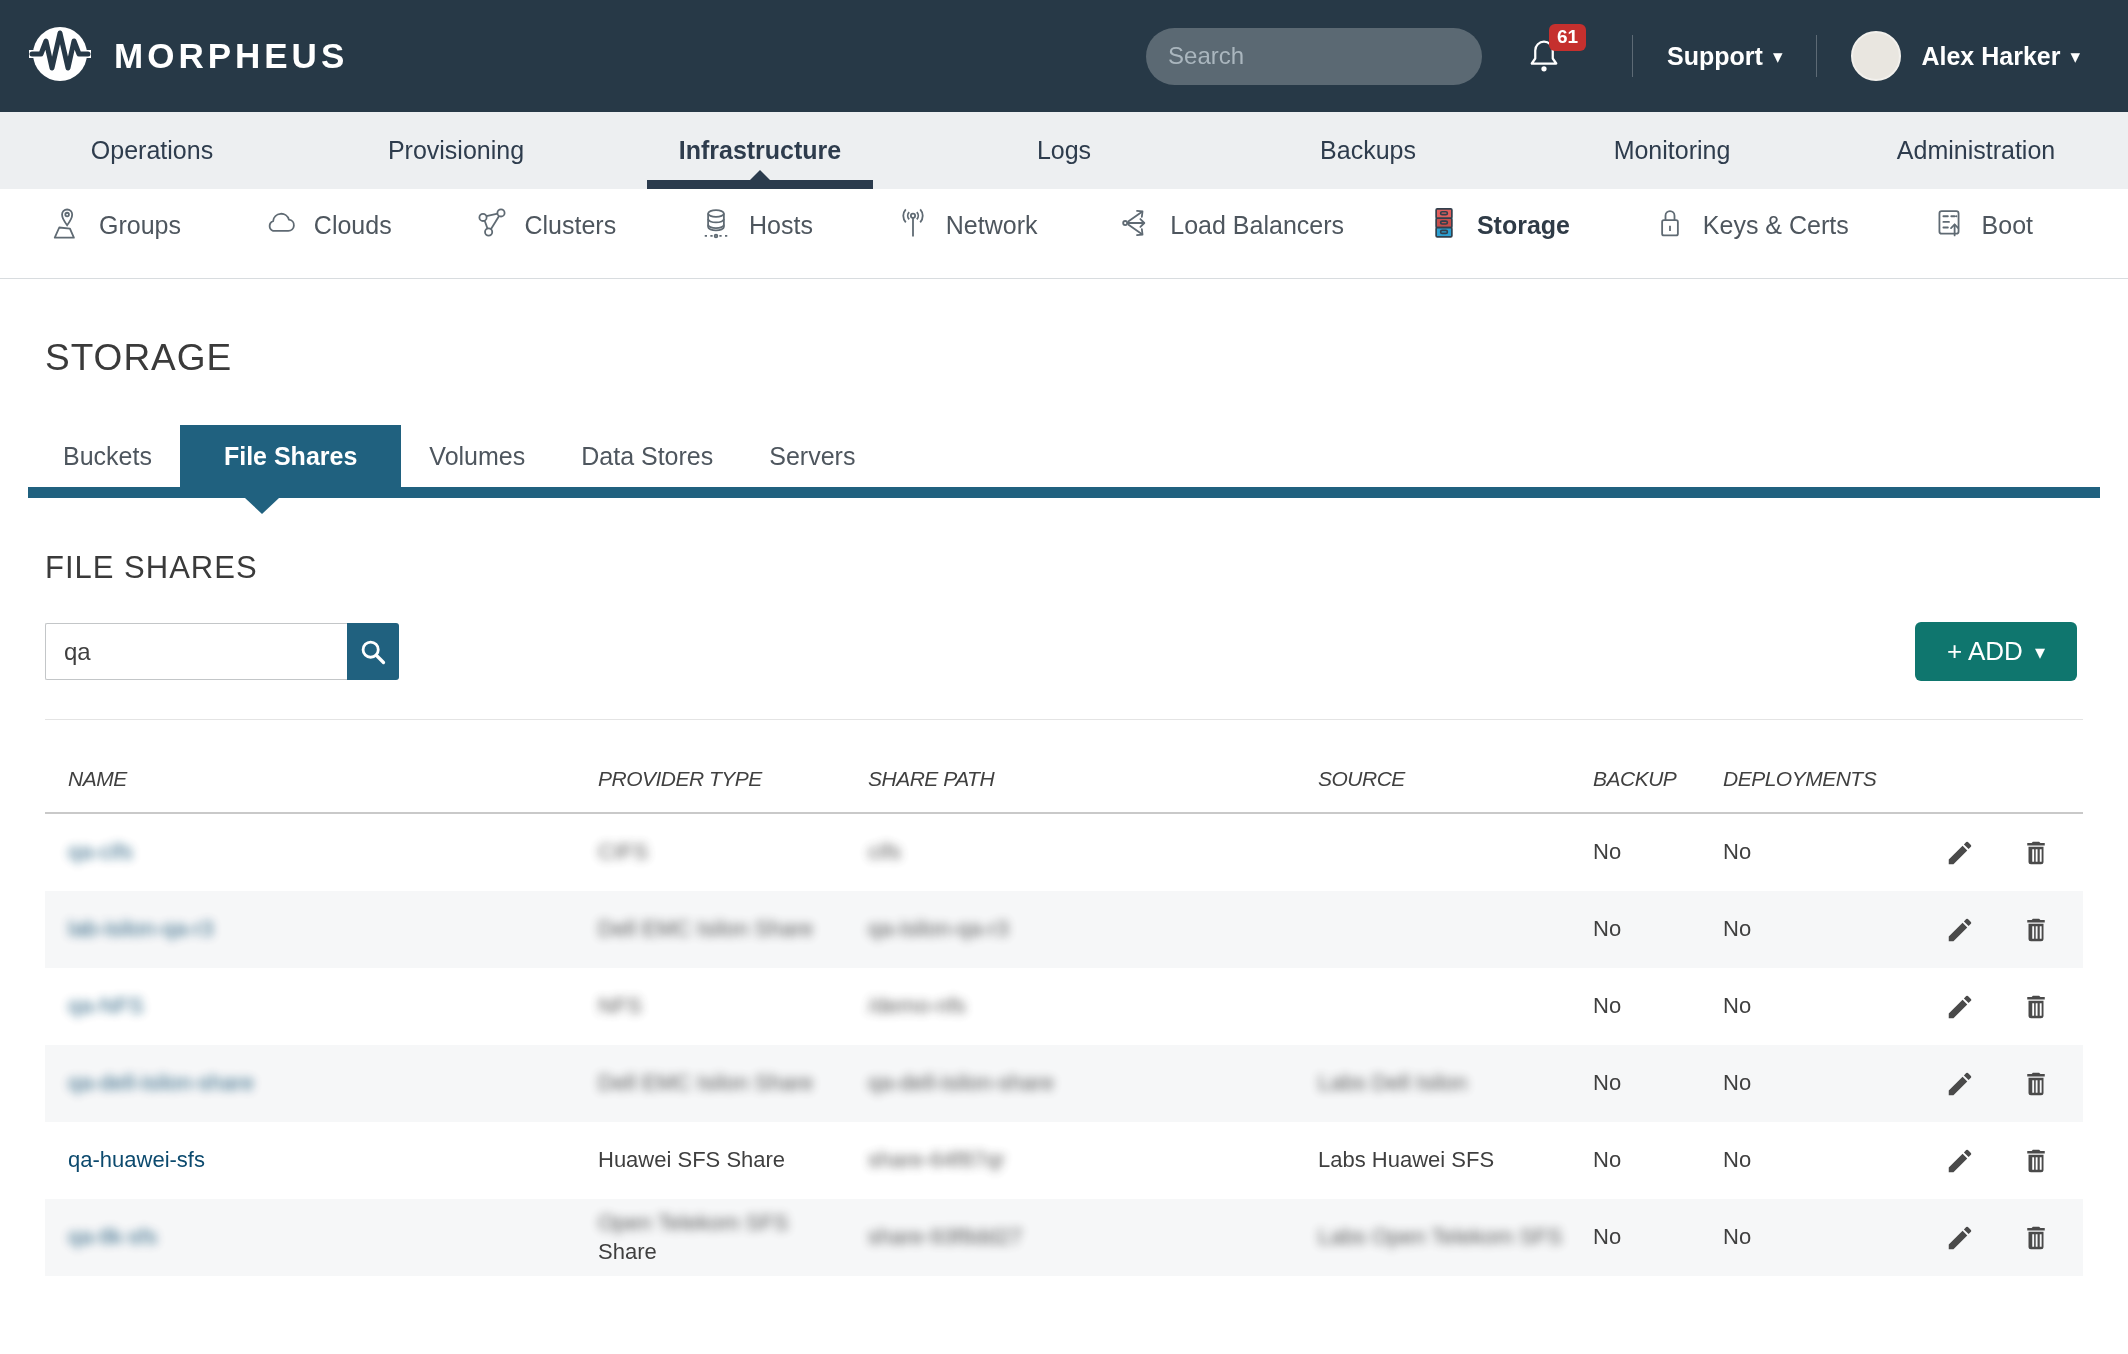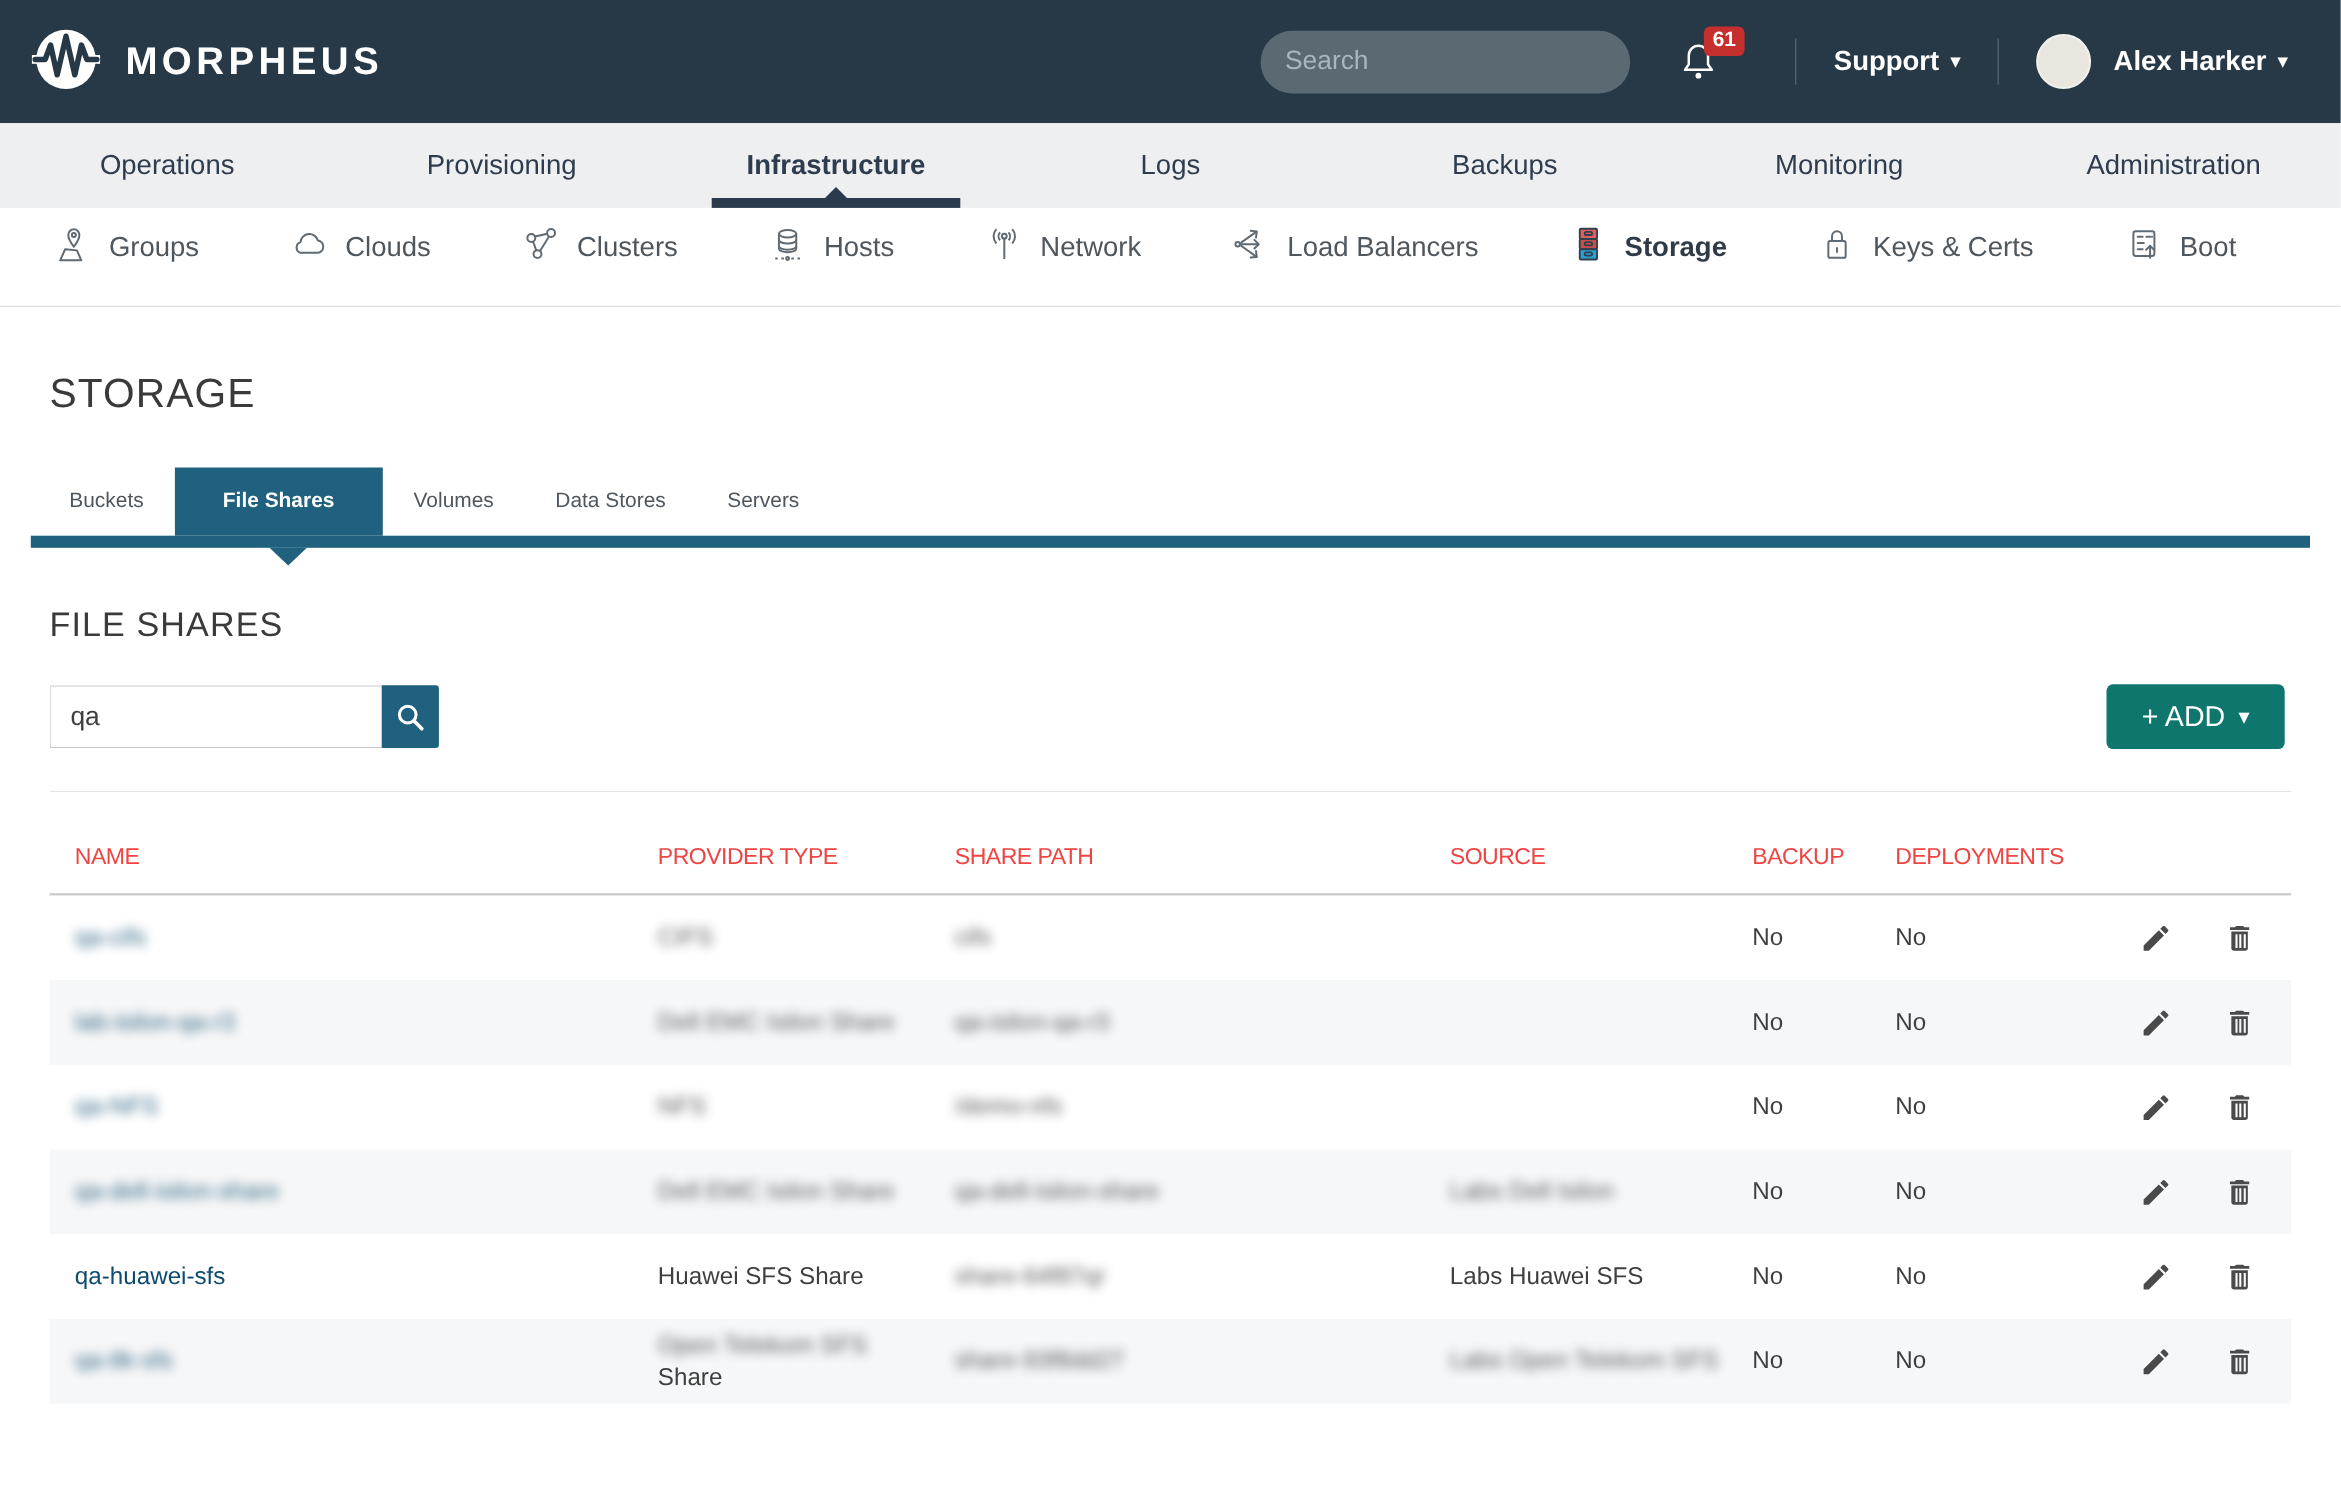--- a/index.html
+++ b/index.html
@@ -42,21 +42,21 @@
              justify-content:space-between; padding:0 95px 16px 48px; }
   .sub-item { display:flex; align-items:center; gap:15px; font-size:25px; color:#4e565e; cursor:pointer; }
   .sub-item svg { width:36px; height:36px; color:#5f6a73; }
   .sub-item.active { font-weight:700; color:#2f3b47; }
 
   
   .content { padding:0 45px; }
   .page-title { margin-top:58px; font-size:37px; font-weight:500; letter-spacing:1px; color:#3a3a3a; }
 
   .tabs { display:flex; align-items:stretch; margin-top:46px; height:62px; position:relative; }
-  .tab { display:flex; align-items:center; font-size:19px; color:#4e565e; cursor:pointer;
+  .tab { display:flex; align-items:center; font-size:25px; color:#4e565e; cursor:pointer;
          padding:0 28px; }
   .tab:first-child { padding-left:18px; }
   .tab.active { background:#20617f; color:#fff; font-weight:700; padding:0 44px; }
   .tab-bar { height:11px; background:#20617f; margin:0 -17px; position:relative; }
   .tab-pointer { position:absolute; top:11px; width:0; height:0; transform:translateX(-50%);
                  border:17px solid transparent; border-top:16px solid #20617f; border-bottom:none; }
 
   .section-title { margin-top:52px; font-size:31px; font-weight:500; letter-spacing:1px; color:#3a3a3a; }
 
   .toolbar { margin-top:36px; display:flex; align-items:center; justify-content:space-between; }
@@ -70,21 +70,21 @@
              font-size:26px; font-weight:500; font-family:inherit; cursor:pointer; display:flex;
              align-items:center; justify-content:center; gap:12px; margin-right:6px; }
   .add-btn .caret { font-size:20px; }
 
   .rule { margin-top:38px; border-top:1px solid #e4e4e4; }
 
   
   .thead-row, .trow { display:grid; grid-template-columns:530px 270px 450px 275px 130px 175px 1fr;
                       align-items:center; padding-left:23px; }
   .thead-row { height:68px; border-bottom:2px solid #c9c9c9; margin-top:26px; }
-  .th { font-size:21px; color:#ef4444; font-weight:500; letter-spacing:-0.5px; }
+  .th { font-size:21px; color:#404040; font-weight:500; letter-spacing:-0.5px;font-style:italic; }
   .trow { height:77px; }
   .trow:nth-child(even) { background:#f6f7f8; }
   .td { font-size:22px; color:#3f3f3f; line-height:1.2; }
   .td.name span { color:#0c4a6e; cursor:pointer;margin-top:35px; }
   .blur { filter:blur(5px); opacity:.85; }
   .line2 { display:block; margin-top:2px; }
   .actions { justify-self:stretch; display:flex; justify-content:flex-end; align-items:center;
              gap:46px; padding-right:32px; }
   .icon-btn { width:30px; height:30px; color:#4a4a4a; cursor:pointer; }
   .icon-btn svg { width:30px; height:30px; display:block; }

